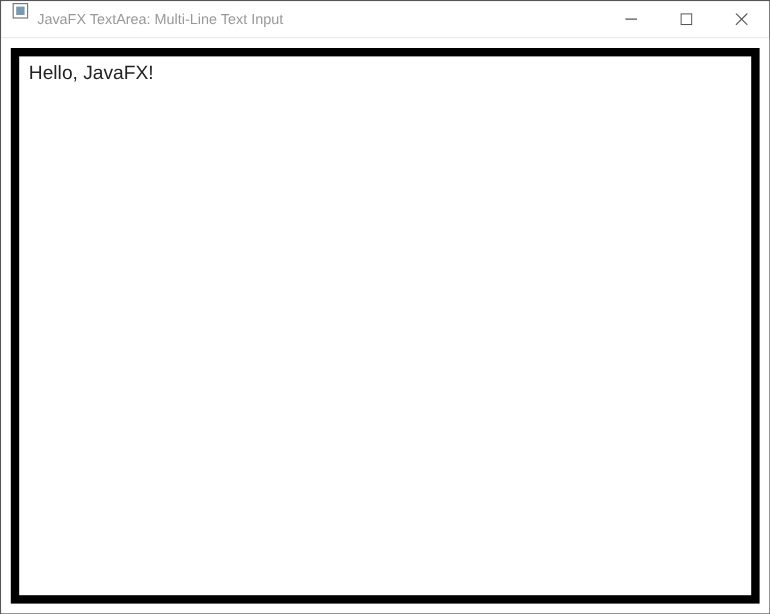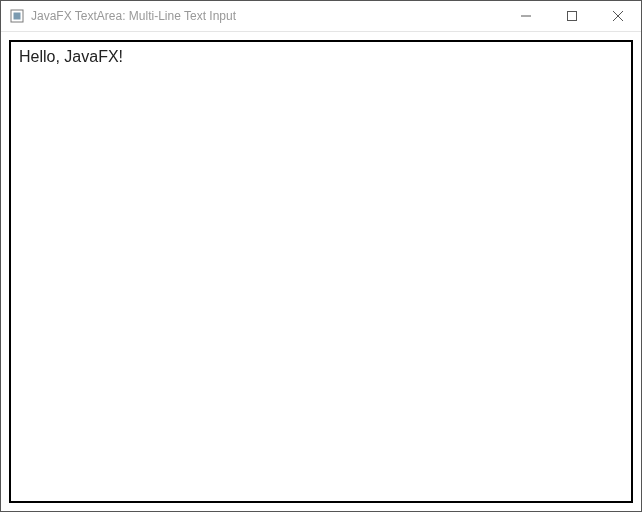--- a/index.html
+++ b/index.html
@@ -13,21 +13,20 @@
       font-family: "Segoe UI", Tahoma, sans-serif;
       background: #fff;
       overflow: hidden;
       border: 1px solid #555;
     }
     .titlebar {
       height: 31px;
       background: #ffffff;
       border-bottom: 1px solid #e5e5e5;
       display: flex;
-      align-items: center;
       padding-left: 8px;
       user-select: none;
     }
     .app-icon {
       width: 16px;
       height: 16px;
       margin-right: 6px;
       display: flex;
       align-items: center;
       justify-content: center;
@@ -61,21 +60,21 @@
       top: 32px;
       left: 1px;
       right: 1px;
       bottom: 1px;
       background: #ffffff;
       padding: 8px;
     }
     .textarea-wrapper {
       width: 100%;
       height: 100%;
-      border: 2px solid #000000;
+      border: 7px solid #000000;
       background: #ffffff;
       position: relative;
     }
     .textarea-content {
       width: 100%;
       height: 100%;
       border: none;
       outline: none;
       resize: none;
       padding: 6px 8px;

